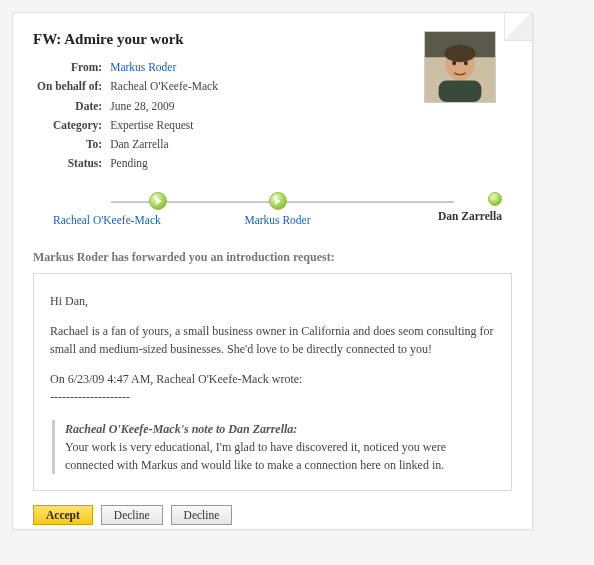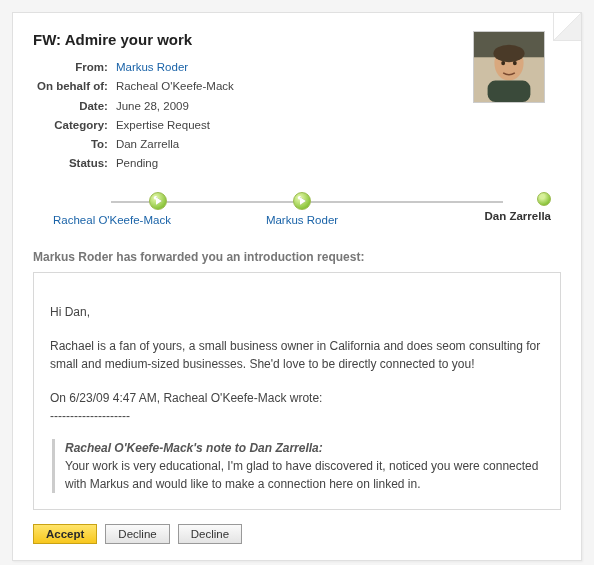--- a/index.html
+++ b/index.html
@@ -5,26 +5,27 @@
   * { box-sizing: border-box; }
   body {
     margin: 0;
     padding: 12px;
     background: #f5f5f5;
     font-family: Arial, Helvetica, sans-serif;
     font-size: 12px;
     color: #333;
   }
   .card {
-    width: 570px;
+    width: 521px;
     background: #fff;
     border: 1px solid #e0e0e0;
-    padding: 16px 20px 16px 20px;
+    padding: 16px 20px 4px 20px;
     position: relative;
     box-shadow: 1px 1px 2px rgba(0,0,0,0.05);
+    font-family: Liberation Serif, serif;
   }
   .dog-ear {
     position: absolute;
     top: 0; right: 0;
     width: 28px; height: 28px;
     background: linear-gradient(135deg, #fff 0 49%, #e8e8e8 50% 51%, #f0f0f0 52% 100%);
     border-left: 1px solid #e5e5e5;
     border-bottom: 1px solid #e5e5e5;
   }
   .subject {
@@ -132,21 +133,21 @@
     font-size: 12px;
     margin: 14px 0 8px 0;
   }
   .message-box {
     border: 1px solid #d8d8d8;
     padding: 14px 16px;
     font-size: 12px;
     line-height: 1.5;
     color: #444;
   }
-  .message-box p { margin: 16px 0 12px 0; }
+  .message-box p { margin: 4px 0 12px 0; }
   .message-box p:last-child { margin-bottom: 0; }
   .quote {
     border-left: 3px solid #ccc;
     padding-left: 10px;
     margin: 14px 0 2px 2px;
   }
   .quote-title { font-style: italic; font-weight: bold; color: #555; }
 
   .actions { margin-top: 14px; display: flex; gap: 8px; }
   .btn {

